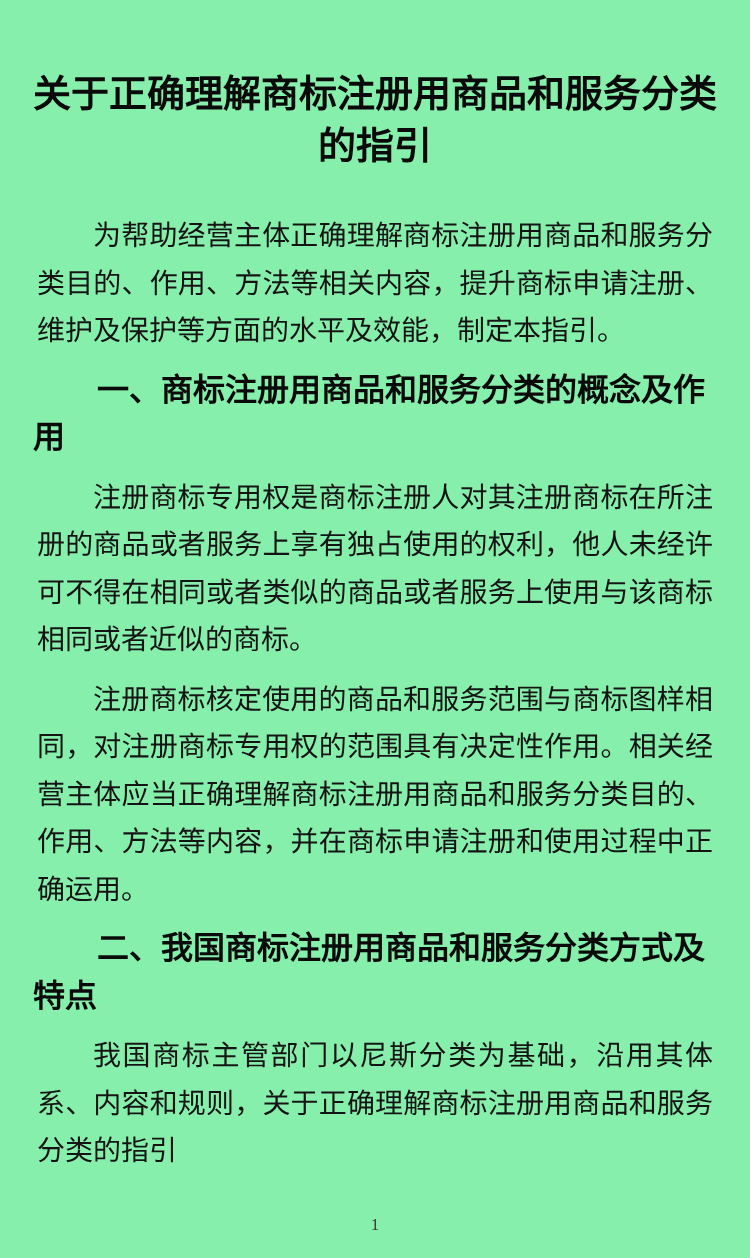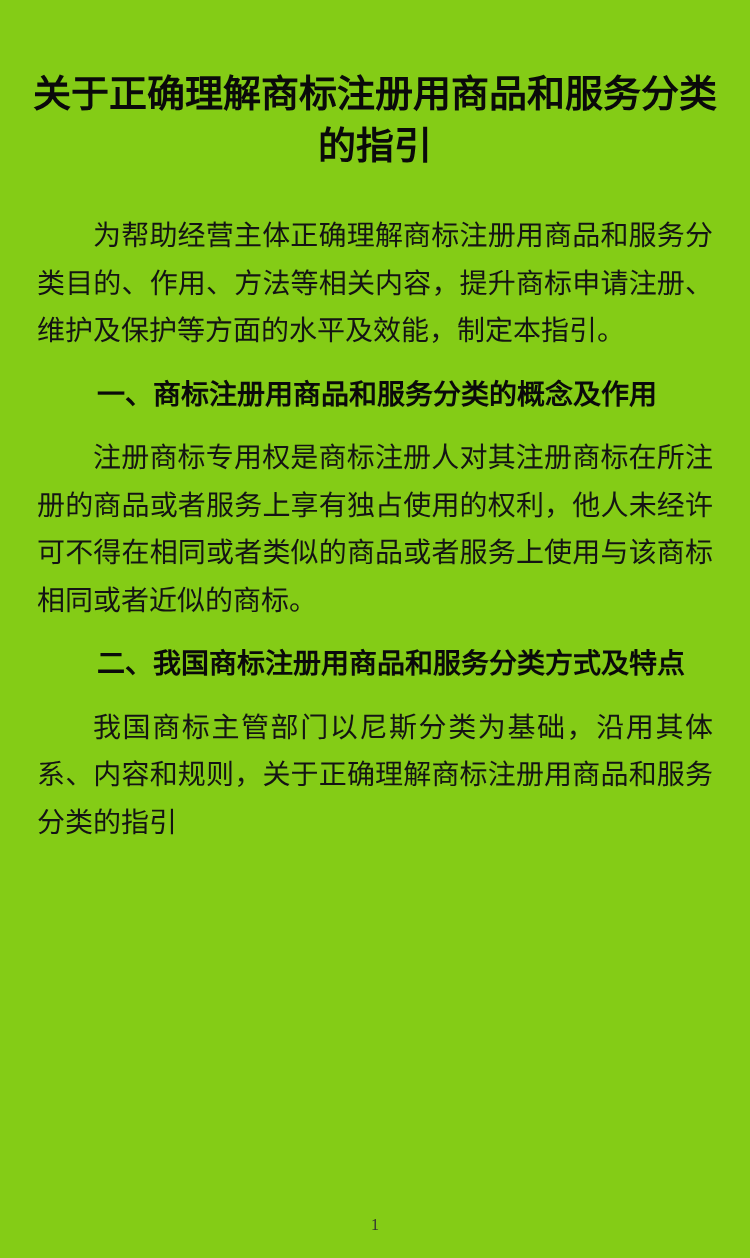--- a/index.html
+++ b/index.html
@@ -5,21 +5,21 @@
   html, body {
     margin: 0;
     padding: 0;
     background: #ffffff;
   }
   .page {
     position: relative;
     width: 750px;
     height: 1258px;
     margin: 0 auto;
-    background: #84cc16;
+    background: #86efac;
     color: #111111;
     overflow: hidden;
     box-sizing: border-box;
     padding: 68px 25px 0 25px;
   }
   .doc-title {
     margin: 0 auto;
     width: 700px;
     font-family: "Liberation Serif", "DejaVu Serif", serif;
     font-size: 38px;
@@ -38,23 +38,23 @@
   }
   .doc-body p.body-paragraph {
     margin: 12px;
     text-indent: 2em;
     text-align: justify;
     text-justify: inter-ideograph;
     word-break: break-all;
     overflow-wrap: anywhere;
   }
   .doc-body h2.section-heading {
-    margin: 16px;
+    margin: 8px;
     font-family: "Liberation Sans", "DejaVu Sans", sans-serif;
-    font-size: 28px;
+    font-size: 32px;
     font-weight: bold;
     line-height: 47.5px;
     text-indent: 2em;
     color: #0a0a0a;
   }
   .page-number {
     position: absolute;
     bottom: 24px;
     left: 0;
     width: 750px;
@@ -72,20 +72,21 @@
   <h1 class="doc-title">关于正确理解商标注册用商品和服务分类的指引</h1>
 
   <div class="doc-body">
 
     <p class="body-paragraph">为帮助经营主体正确理解商标注册用商品和服务分类目的、作用、方法等相关内容，提升商标申请注册、维护及保护等方面的水平及效能，制定本指引。</p>
 
     <h2 class="section-heading">一、商标注册用商品和服务分类的概念及作用</h2>
 
     <p class="body-paragraph">注册商标专用权是商标注册人对其注册商标在所注册的商品或者服务上享有独占使用的权利，他人未经许可不得在相同或者类似的商品或者服务上使用与该商标相同或者近似的商标。</p>
 
+    <p class="body-paragraph">注册商标核定使用的商品和服务范围与商标图样相同，对注册商标专用权的范围具有决定性作用。相关经营主体应当正确理解商标注册用商品和服务分类目的、作用、方法等内容，并在商标申请注册和使用过程中正确运用。</p>
 
     <h2 class="section-heading">二、我国商标注册用商品和服务分类方式及特点</h2>
 
 
     <p class="body-paragraph">我国商标主管部门以尼斯分类为基础，沿用其体系、内容和规则，关于正确理解商标注册用商品和服务分类的指引</p>
 
   </div>
 
   <div class="page-number">1</div>
 

